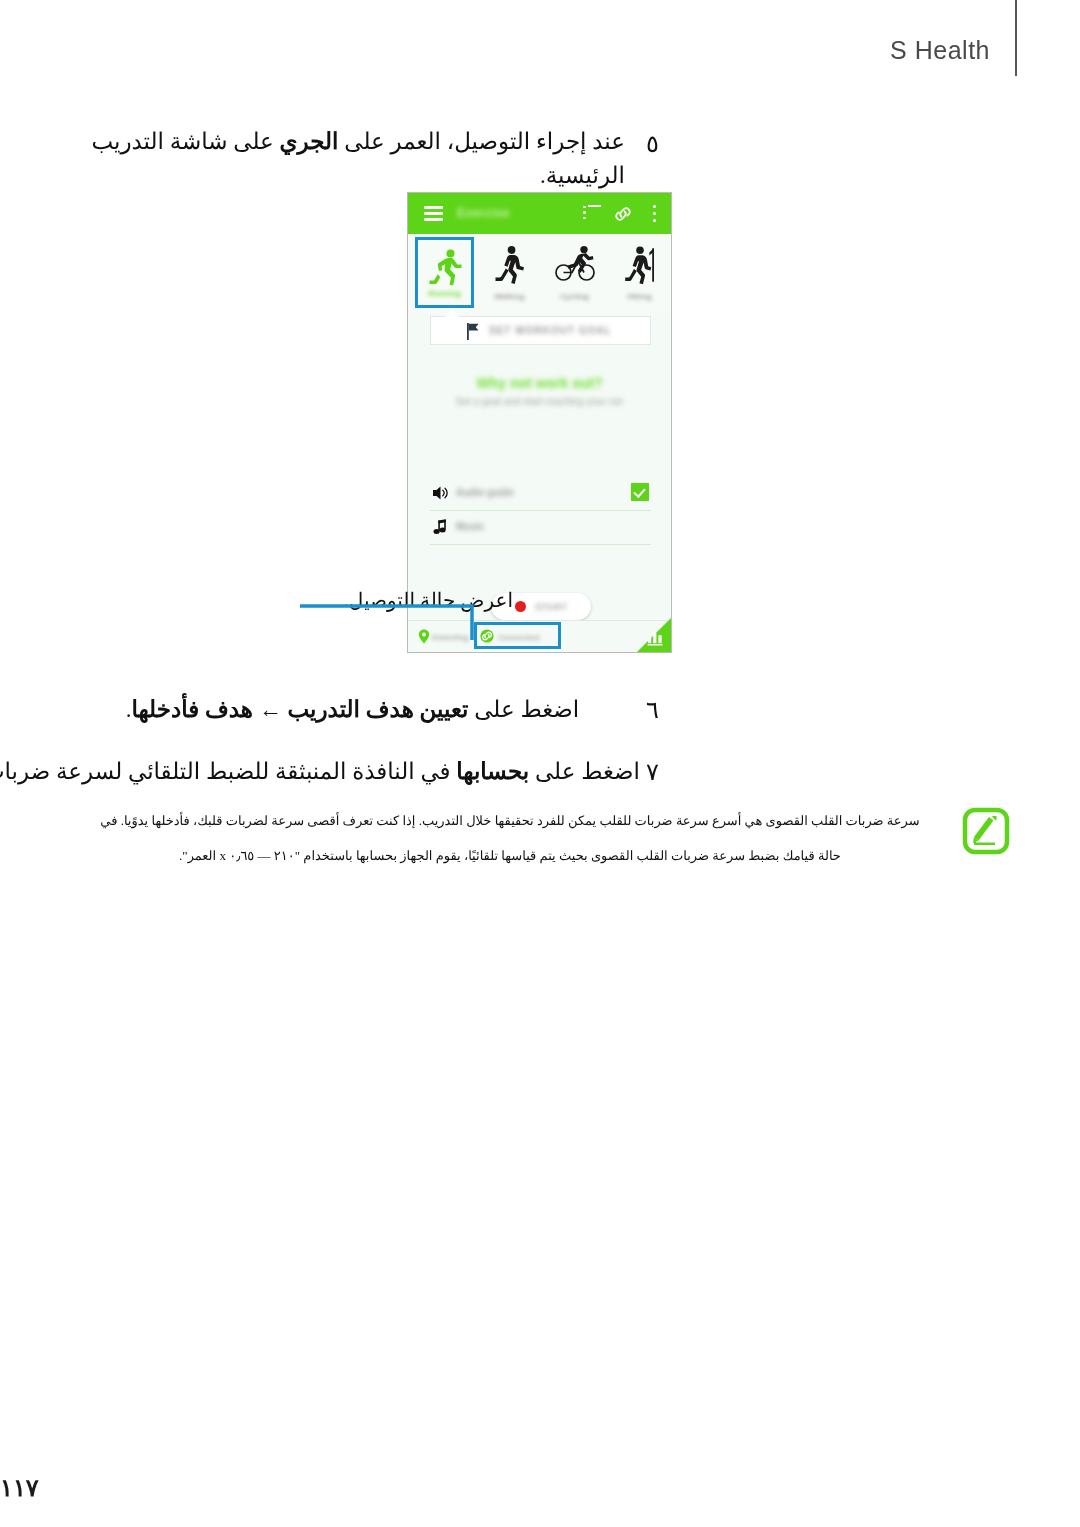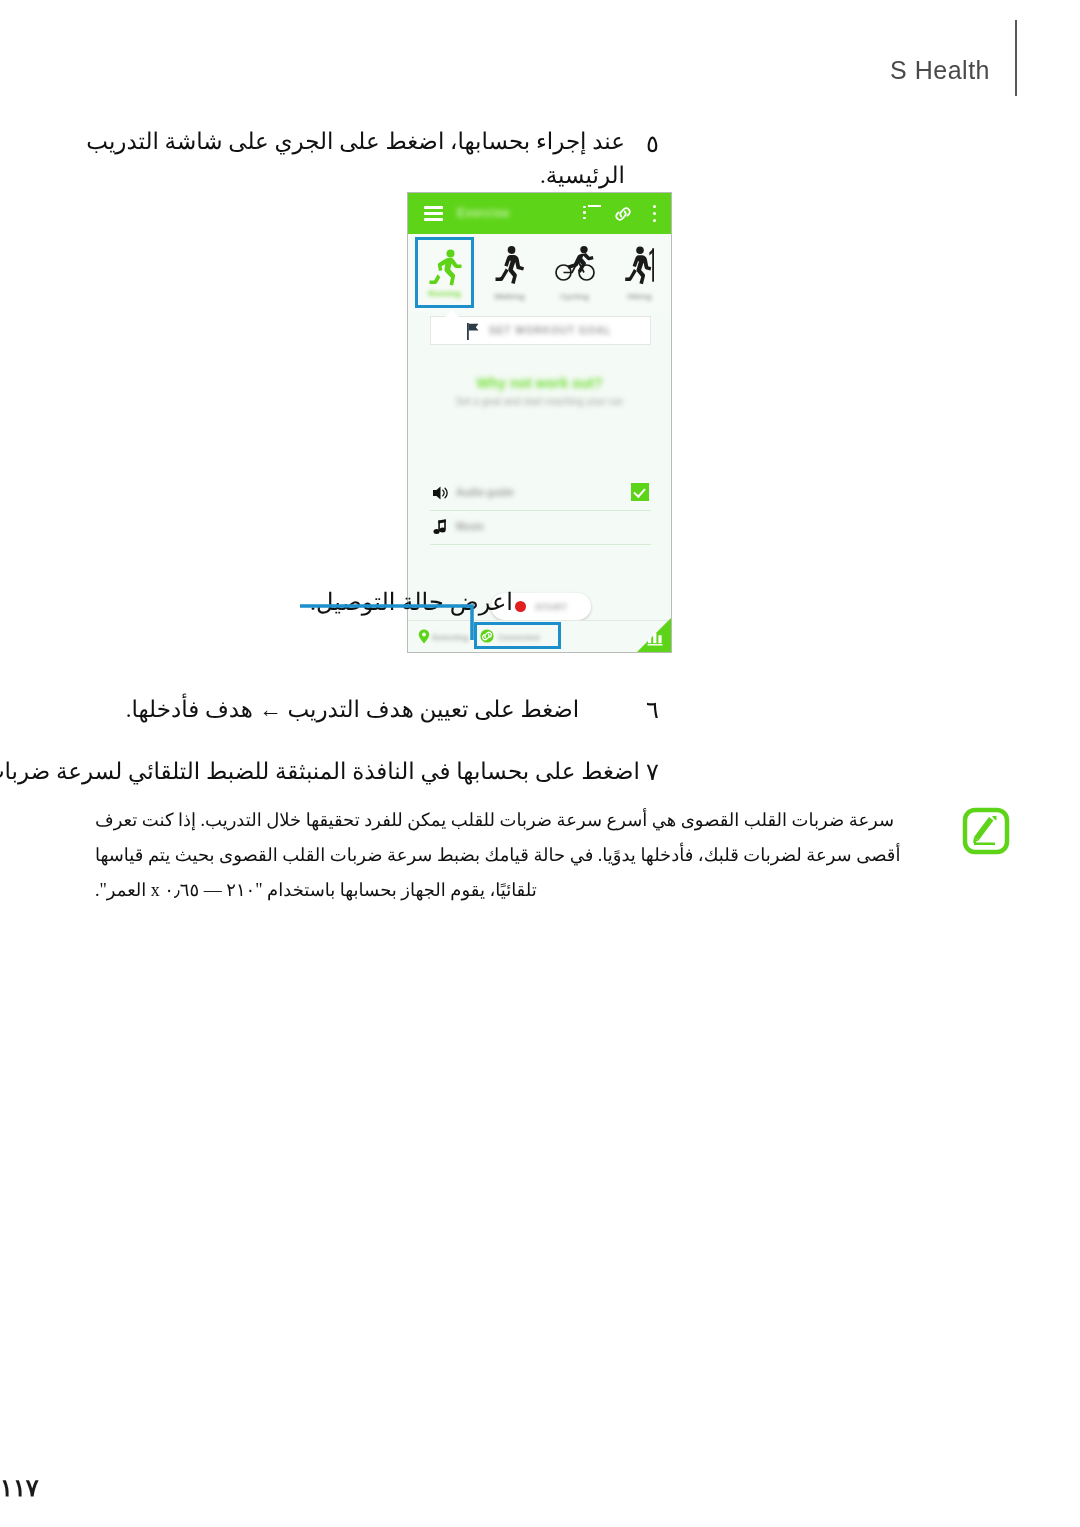--- a/index.html
+++ b/index.html
@@ -16,21 +16,20 @@
     overflow: hidden;
   }
 
   
   .header {
     position: absolute;
     top: 0;
     left: 0;
     width: 1080px;
     height: 78px;
-    margin-top: 20px;
   }
   .header-title {
     position: absolute;
     right: 90px;
     top: 36px;
     font-family: "Liberation Sans", sans-serif;
     font-size: 25px;
     color: #4a4a4a;
     letter-spacing: 0.5px;
     white-space: nowrap;
@@ -54,21 +53,21 @@
     color: #111;
   }
   .step-num {
     position: absolute;
     font-size: 24px;
     color: #111;
   }
   .step-body {
     display: block;
   }
-  .b { font-weight: normal; text-align: center; }
+  .b { font-weight: bold; text-align: center; }
 
   
   .phone {
     position: absolute;
     left: 407px;
     top: 192px;
     width: 265px;
     height: 461px;
     background: #f4faf5;
     border: 1px solid #b9bcb9;
@@ -284,21 +283,21 @@
     position: absolute; right: 7px; bottom: 6px;
     width: 17px; height: 15px;
   }
 
   
   .callout-text {
     position: absolute;
     right: 567px;
     top: 588px;
     direction: rtl;
-    font-size: 24px;
+    font-size: 20px;
     color: #111;
     white-space: nowrap;
   }
   .callout-svg {
     position: absolute;
     left: 300px;
     top: 580px;
     width: 240px;
     height: 70px;
   }
@@ -310,22 +309,22 @@
     top: 800px;
     width: 930px;
     height: 115px;
   }
   .note-text {
     position: absolute;
     right: 85px;
     top: 3px;
     width: 830px;
     direction: rtl;
-    text-align: left;
-    font-size: 18px;
+    text-align: center;
+    font-size: 13px;
     line-height: 35px;
     color: #111;
   }
   .note-icon {
     position: absolute;
     right: 0px;
     top: 7px;
     width: 48px;
     height: 48px;
   }
@@ -344,21 +343,21 @@
 </head>
 <body>
 
 <div class="header">
   <div class="header-title">S Health</div>
   <div class="header-rule"></div>
 </div>
 
 <div class="step" style="right:455px; top:125px; width:545px;">
   <span class="step-num" style="right:-34px; top:2px;">٥</span>
-  <span class="step-body"><span>عند إجراء بحسابها، اضغط على </span><span class="b">الجري</span><span> على شاشة التدريب الرئيسية.</span></span>
+  <span class="step-body"><span>عند إجراء التوصيل، العمر على </span><span class="b">الجري</span><span> على شاشة التدريب الرئيسية.</span></span>
 </div>
 
 <div class="phone">
 
   <div class="phone-appbar">
     <div class="hamburger">
       <i></i>
         <i></i>
         <i></i>
     </div>

